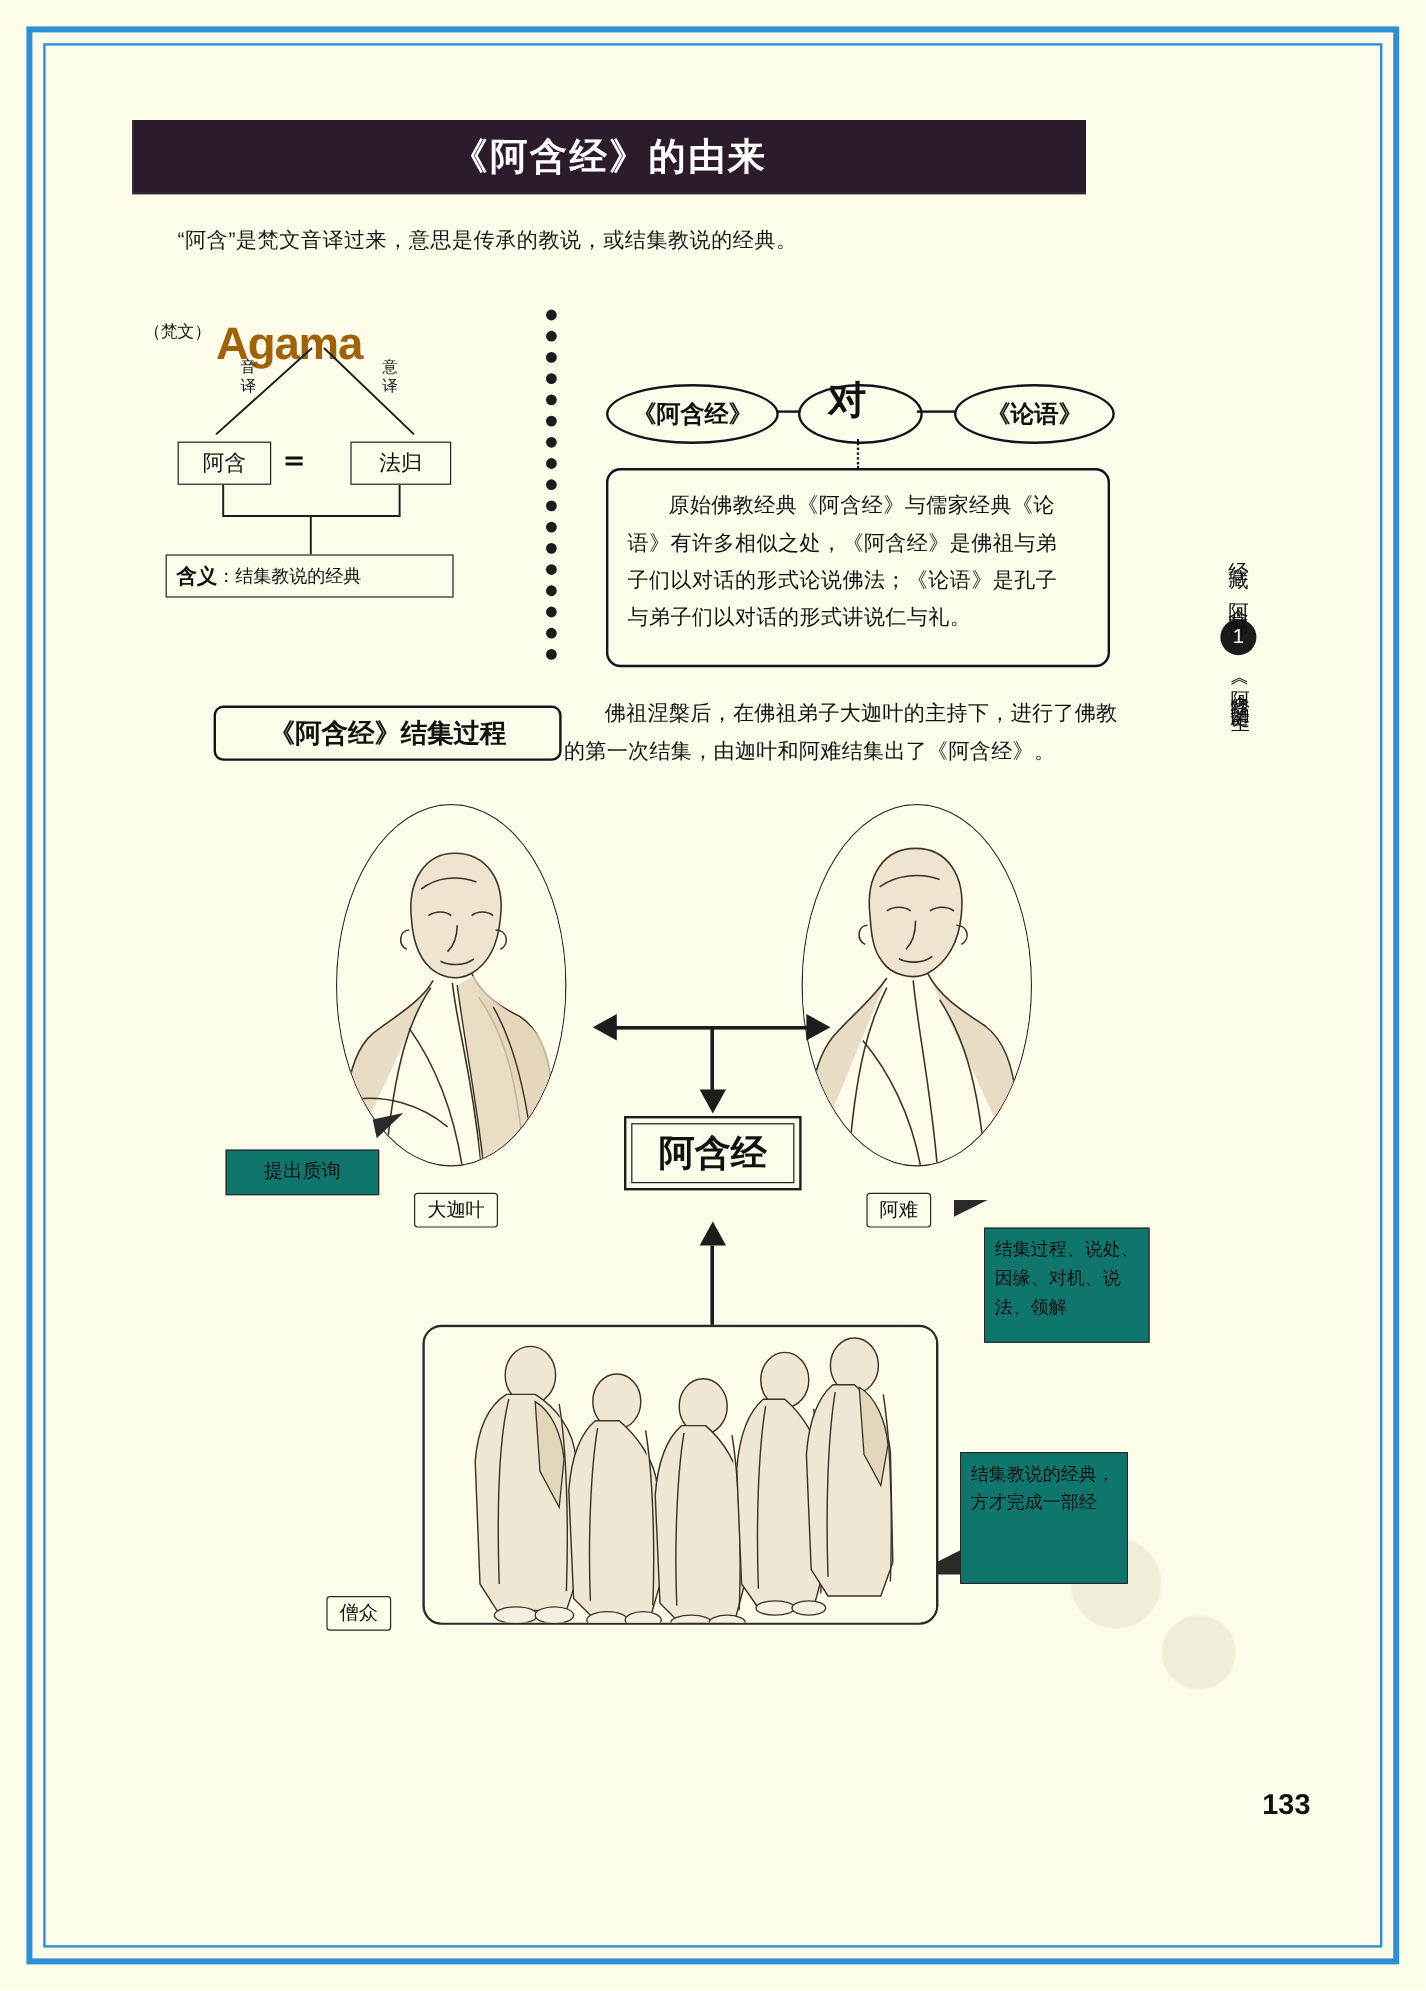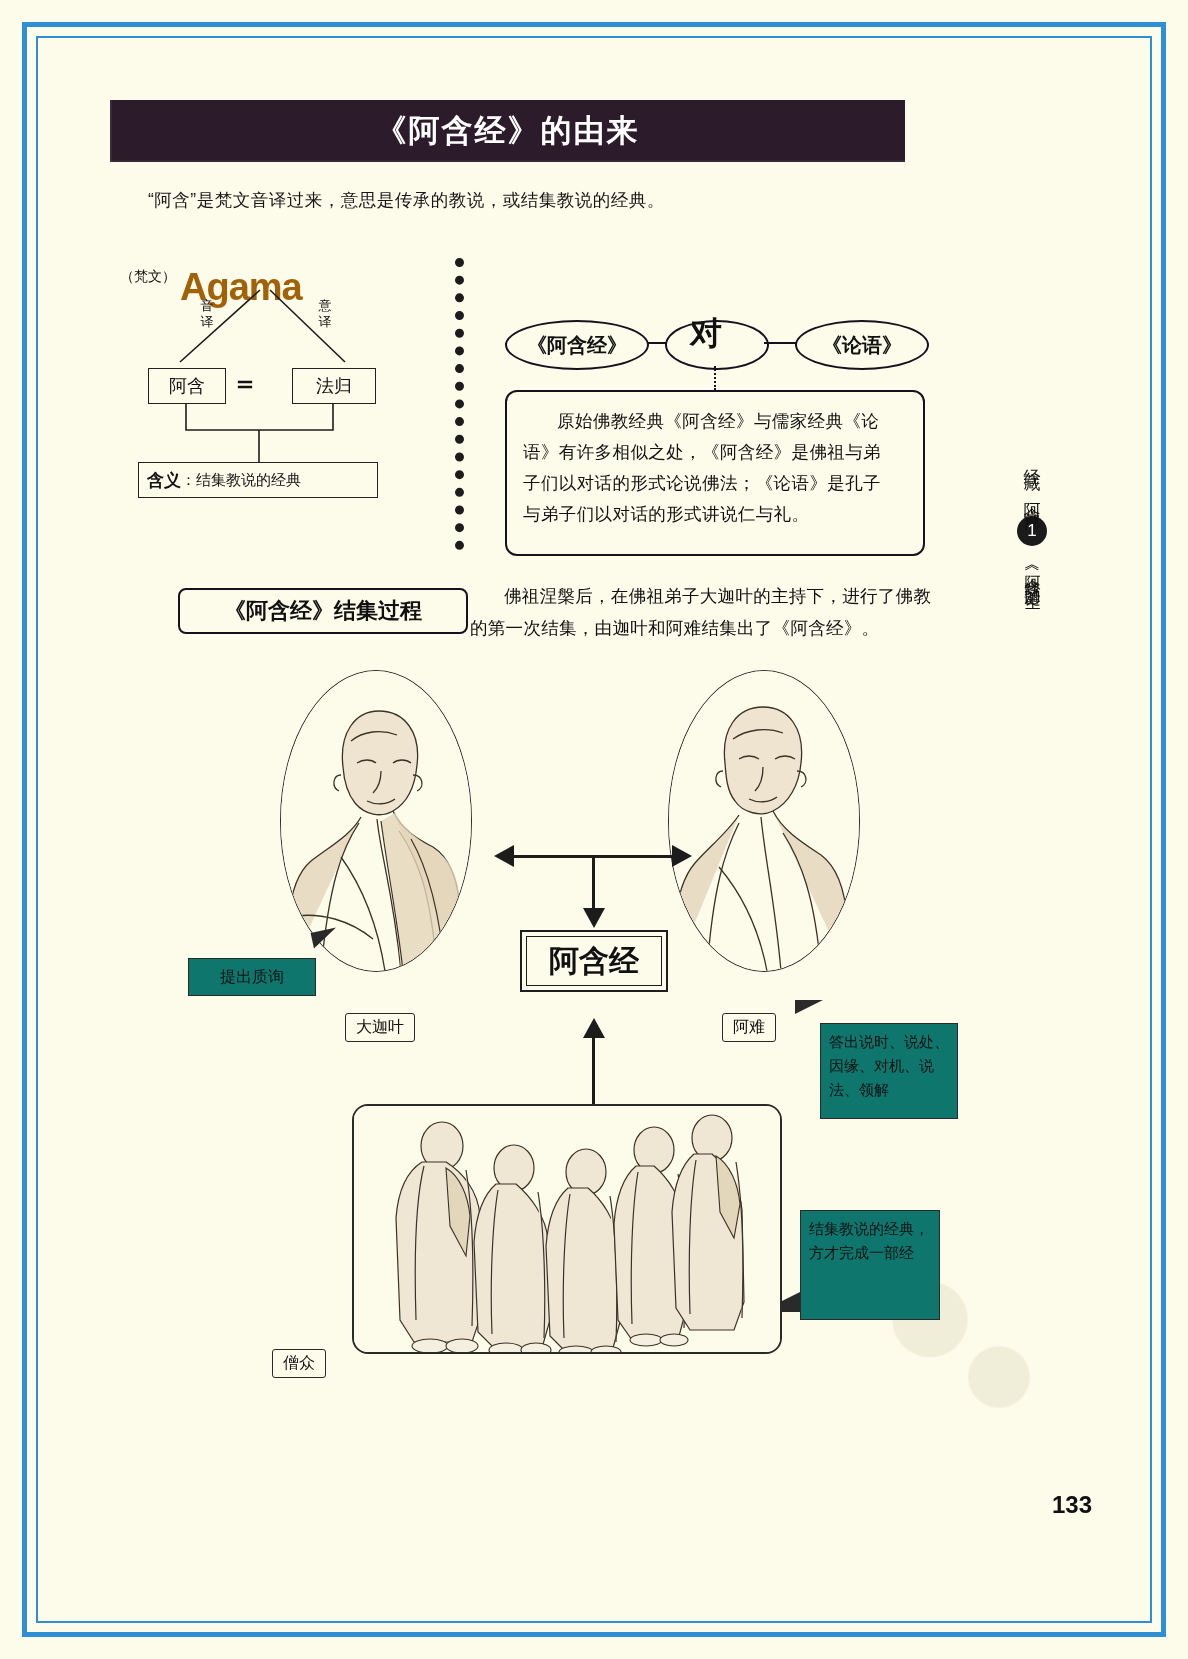--- a/index.html
+++ b/index.html
@@ -206,21 +206,21 @@
   }
 
   .body-para {
     position: absolute;
     left: 470px; top: 580px; width: 470px;
     font-size: 17.5px;
     line-height: 32px;
     color: #111;
     letter-spacing: 0.3px;
   }
-  .body-para p { margin: 0; text-indent: 34px; }
+  .body-para p { margin: 0; text-indent: 34px; font-family: Liberation Mono, monospace; }
 
   
   .portrait {
     position: absolute;
     border: 1.8px solid #2a2a2a;
     border-radius: 50%;
     background: #fdfbe9;
     overflow: hidden;
   }
   .portrait-left  { left: 280px; top: 670px; width: 190px; height: 300px; }
@@ -228,21 +228,20 @@
 
   .name-tag {
     position: absolute;
     border: 1.6px solid #2a2a2a;
     background: #fdfbe9;
     font-size: 16px;
     color: #111;
     padding: 3px 10px;
     border-radius: 3px;
     white-space: nowrap;
-    margin-top: 19px;
   }
   .tag-kasyapa { left: 345px; top: 994px; }
   .tag-ananda  { left: 722px; top: 994px; }
   .tag-sangha  { left: 272px; top: 1330px; }
 
   .callout {
     position: absolute;
     border: 1.6px solid #2a2a2a;
     background: #0f766e;
     font-size: 15px;
@@ -522,21 +521,21 @@
   <div class="v-arrow-line2"></div>
   <div class="arrow-head ah-up"></div>
 
   <div class="center-box">阿含经</div>
   <div class="center-box-inner"></div>
 
   <div class="arrow-head tail-query"></div>
   <div class="callout callout-query">提出质询</div>
 
   <div class="arrow-head tail-answer"></div>
-  <div class="callout callout-answer">答出说时、说处、因缘、对机、说法、领解</div>
+  <div class="callout callout-answer">结集过程、说处、因缘、对机、说法、领解</div>
 
   <div class="arrow-head tail-confirm"></div>
   <div class="callout callout-confirm">结集教说的经典，方才完成一部经</div>
 
   <div class="name-tag tag-kasyapa">大迦叶</div>
   <div class="name-tag tag-ananda">阿难</div>
   <div class="name-tag tag-sangha">僧众</div>
 
   <div class="sangha-box">
     <svg width="430" height="250" viewBox="0 0 430 250">

